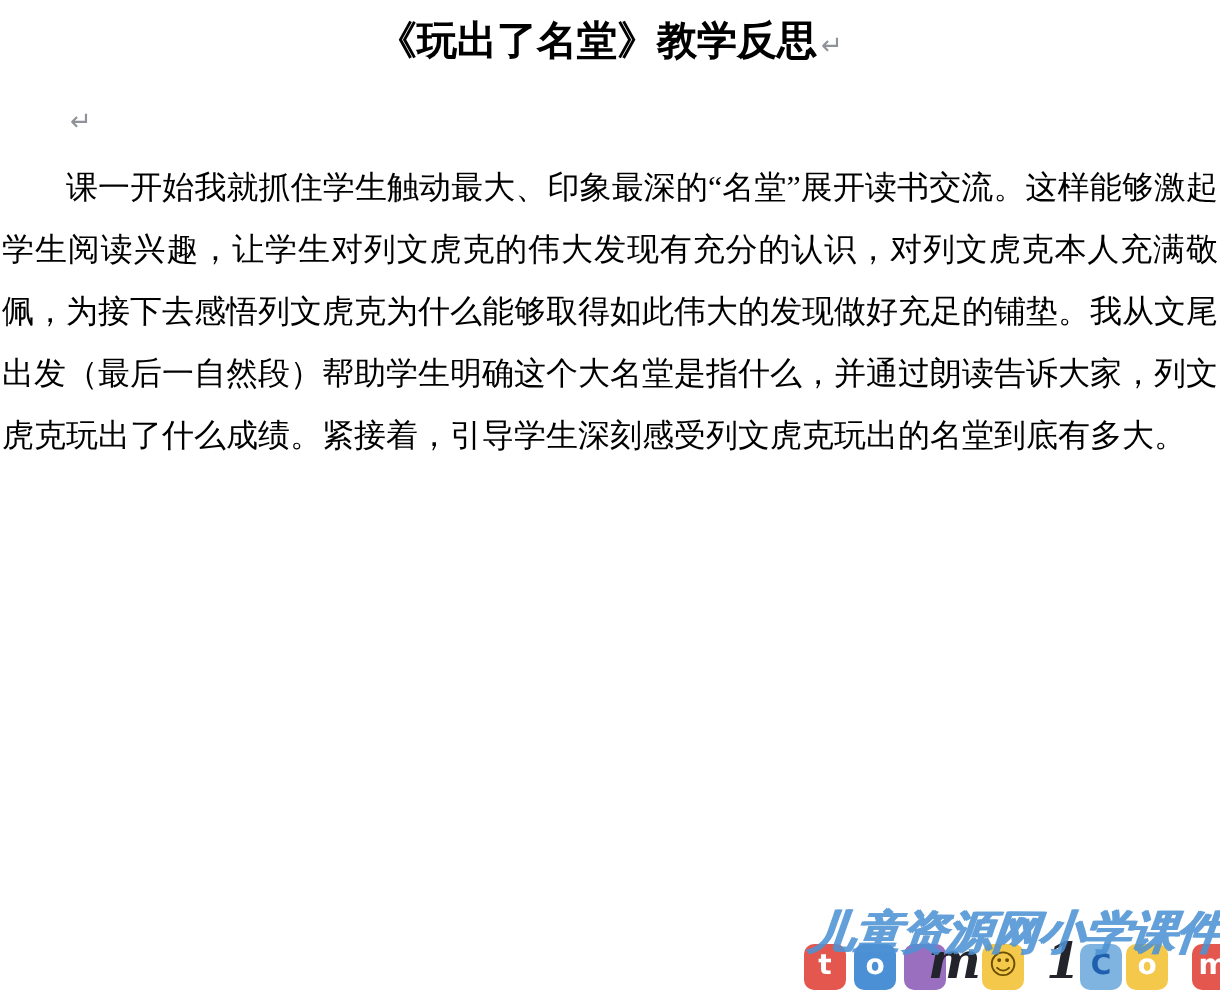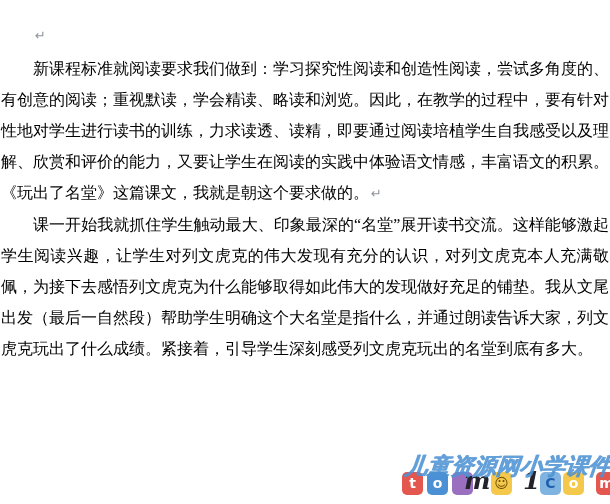--- a/index.html
+++ b/index.html
@@ -98,24 +98,24 @@
       <span class="wm-tile" style="left: 452px; background: rgb(154, 111, 192); color: rgb(255, 255, 255);"></span>
       <span class="wm-letter" style="left: 464px; color: rgb(35, 35, 43);">m</span>
       <span class="wm-tile" style="left: 491px; background: rgb(243, 200, 75); color: rgb(107, 78, 0);">☺</span>
       <span class="wm-letter" style="left: 523px; color: rgb(35, 35, 43);">1</span>
       <span class="wm-tile" style="left: 540px; background: rgb(127, 179, 224); color: rgb(31, 95, 174);">C</span>
       <span class="wm-tile" style="left: 563px; background: rgb(243, 200, 75); color: rgb(255, 255, 255);">o</span>
       <span class="wm-tile" style="left: 596px; background: rgb(228, 87, 78); color: rgb(255, 255, 255);">m</span>
     </div>
 
   <div class="doc">
+    <div class="title-line"><span>《玩出了名堂》教学反思</span><span class="mark">↵</span></div>
 
     <p class="para empty"><span class="mark">↵</span></p>
 
 
-    <p class="para"><span>新课程标准就阅读要求我们做到：学习探究性阅读和创造性阅读，尝试多角度的、有创意的阅读；重视默读，学会精读、略读和浏览。因此，在教学的过程中，要有针对性地对学生进行读书的训练，力求读透、读精，即要通过阅读培植学生自我感受以及理解、欣赏和评价的能力，又要让学生在阅读的实践中体验语文情感，丰富语文的积累。《玩出了名堂》这篇课文，我就是朝这个要求做的。</span><span class="mark">↵</span></p>
 
     <p class="para"><span>课一开始我就抓住学生触动最大、印象最深的“名堂”展开读书交流。这样能够激起学生阅读兴趣，让学生对列文虎克的伟大发现有充分的认识，对列文虎克本人充满敬佩，为接下去感悟列文虎克为什么能够取得如此伟大的发现做好充足的铺垫。我从文尾出发（最后一自然段）帮助学生明确这个大名堂是指什么，并通过朗读告诉大家，列文虎克玩出了什么成绩。紧接着，引导学生深刻感受列文虎克玩出的名堂到底有多大。</span></p>
   </div>
 
   <div class="wm-text" style="color: rgb(78, 147, 212);">儿童资源网小学课件</div>
 
 </div>
 
 </body></html>

